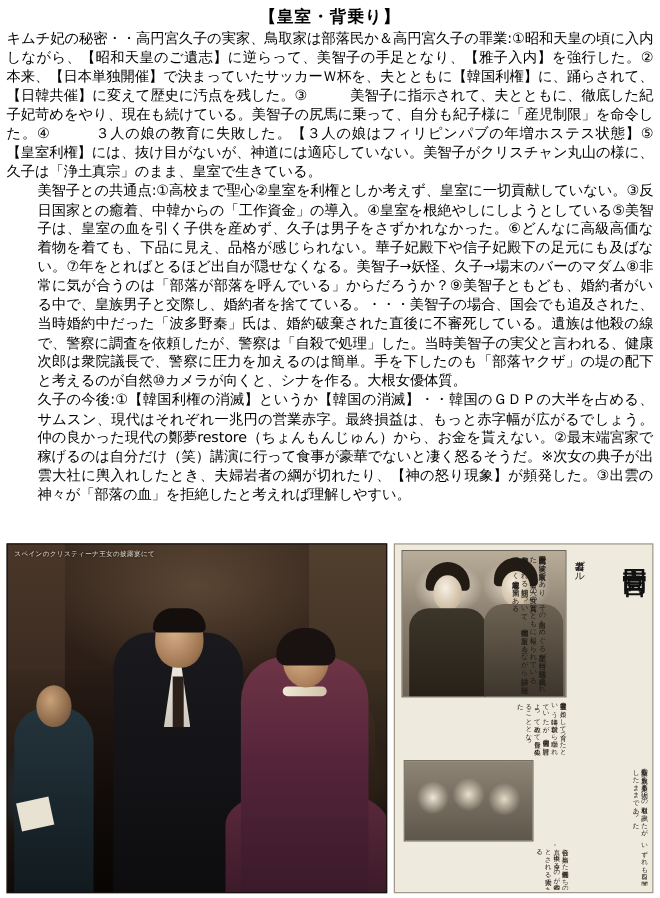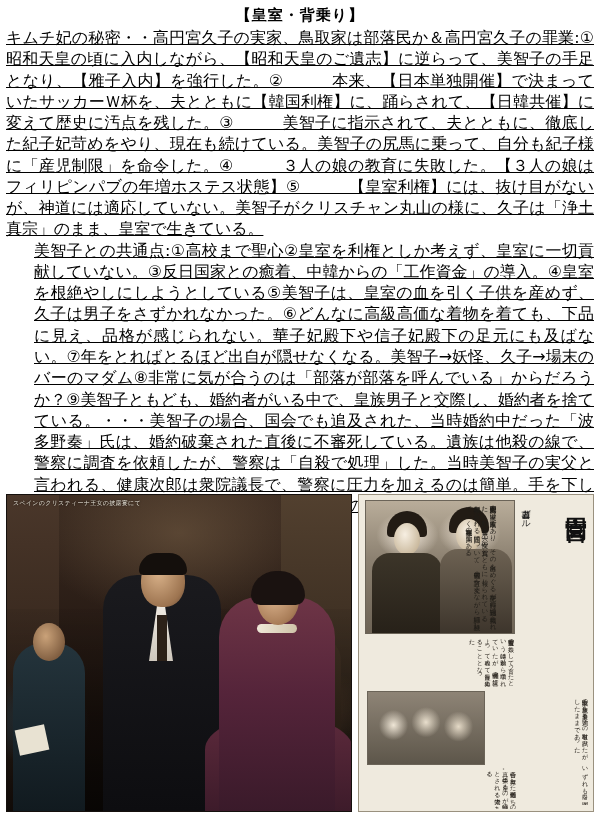--- a/index.html
+++ b/index.html
@@ -23,25 +23,24 @@
   }
   .doc-title {
     text-align: center;
     font-size: 15px;
     font-weight: bold;
     letter-spacing: 1px;
     margin: 2px 0 3px 0;
     line-height: 1.2;
   }
   .body-text {
-    font-size: 16px;
+    font-size: 13px;
     line-height: 1.33;
     text-align: justify;
     letter-spacing: -0.1px;
-    text-decoration: underline;
   }
   .para {
     margin: 0 0 0 0;
     text-indent: 0;
   }
   .para + .para {
     margin-top: 0px;
     margin-left: 28px;
   }
   .media-row {
@@ -303,20 +302,21 @@
 </head>
 <body>
 
 <div class="page">
 
   <div class="doc-title">【皇室・背乗り】</div>
 
   <div class="body-text">
     <p class="para">キムチ妃の秘密・・高円宮久子の実家、鳥取家は部落民か＆高円宮久子の罪業:①昭和天皇の頃に入内しながら、【昭和天皇のご遺志】に逆らって、美智子の手足となり、【雅子入内】を強行した。②　　　本来、【日本単独開催】で決まっていたサッカーＷ杯を、夫とともに【韓国利権】に、踊らされて、【日韓共催】に変えて歴史に汚点を残した。③　　　美智子に指示されて、夫とともに、徹底した紀子妃苛めをやり、現在も続けている。美智子の尻馬に乗って、自分も紀子様に「産児制限」を命令した。④　　　３人の娘の教育に失敗した。【３人の娘はフィリピンパブの年増ホステス状態】⑤　　　【皇室利権】には、抜け目がないが、神道には適応していない。美智子がクリスチャン丸山の様に、久子は「浄土真宗」のまま、皇室で生きている。</p>
     <p class="para">美智子との共通点:①高校まで聖心②皇室を利権としか考えず、皇室に一切貢献していない。③反日国家との癒着、中韓からの「工作資金」の導入。④皇室を根絶やしにしようとしている⑤美智子は、皇室の血を引く子供を産めず、久子は男子をさずかれなかった。⑥どんなに高級高価な着物を着ても、下品に見え、品格が感じられない。華子妃殿下や信子妃殿下の足元にも及ばない。⑦年をとればとるほど出自が隠せなくなる。美智子→妖怪、久子→場末のバーのマダム⑧非常に気が合うのは「部落が部落を呼んでいる」からだろうか？⑨美智子ともども、婚約者がいる中で、皇族男子と交際し、婚約者を捨てている。・・・美智子の場合、国会でも追及された、当時婚約中だった「波多野秦」氏は、婚約破棄された直後に不審死している。遺族は他殺の線で、警察に調査を依頼したが、警察は「自殺で処理」した。当時美智子の実父と言われる、健康次郎は衆院議長で、警察に圧力を加えるのは簡単。手を下したのも「部落ヤクザ」の堤の配下と考えるのが自然⑩カメラが向くと、シナを作る。大根女優体質。</p>
+    <p class="para">久子の今後:①【韓国利権の消滅】というか【韓国の消滅】・・韓国のＧＤＰの大半を占める、サムスン、現代はそれぞれ一兆円の営業赤字。最終損益は、もっと赤字幅が広がるでしょう。仲の良かった現代の鄭夢restore（ちょんもんじゅん）から、お金を貰えない。②最末端宮家で稼げるのは自分だけ（笑）講演に行って食事が豪華でないと凄く怒るそうだ。※次女の典子が出雲大社に輿入れしたとき、夫婦岩者の綱が切れたり、【神の怒り現象】が頻発した。③出雲の神々が「部落の血」を拒絶したと考えれば理解しやすい。</p>
   </div>
 
   <div class="media-row">
 
     <div class="photo">
       <div class="bg"></div>
       <div class="wall-left"></div>
       <div class="wall-right"></div>
       <div class="crowd"></div>
 

